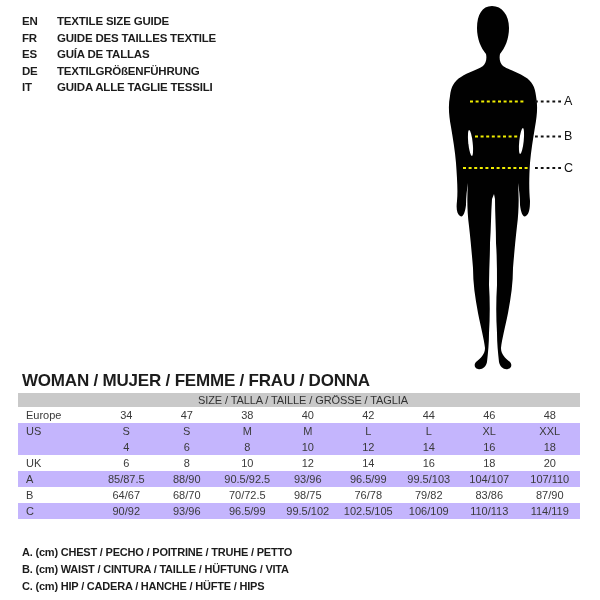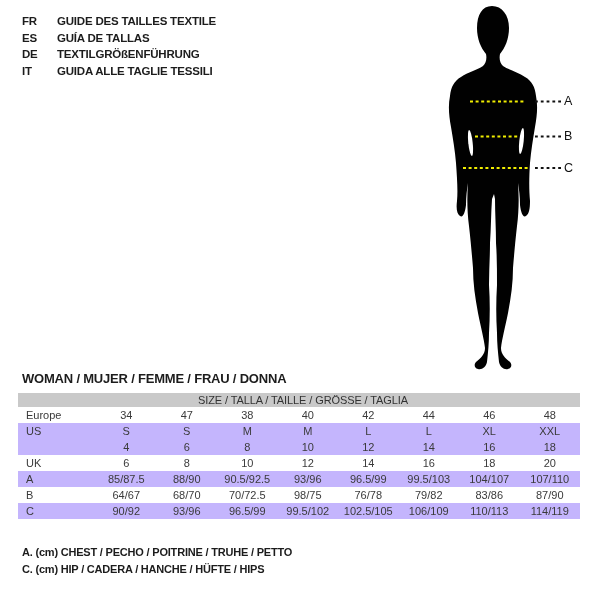--- a/index.html
+++ b/index.html
@@ -11,39 +11,43 @@
   .lang-block{position:absolute;left:22px;top:13px;}
   .lang-row{display:grid;grid-template-columns:35px auto;line-height:16.5px;
     font-size:11.5px;font-weight:bold;letter-spacing:-0.2px;white-space:nowrap;}
   
   .figure-svg{position:absolute;left:425px;top:0;}
   .measure-label{position:absolute;font-size:12.5px;color:#111;width:16px;}
   .ml-a{left:564px;top:94px;}
   .ml-b{left:564px;top:129px;}
   .ml-c{left:564px;top:161px;}
   
-  .woman-title{position:absolute;left:22px;top:371px;font-size:13px;
+  .woman-title{position:absolute;left:22px;top:371px;font-size:17px;
     font-weight:bold;letter-spacing:-0.2px;white-space:nowrap;}
   .size-table{position:absolute;left:18px;top:393px;width:562px;font-size:11px;color:#3a3a3a;}
   .thead{height:14px;line-height:14px;padding-left:8px;color:#333;
     font-size:11px;letter-spacing:-0.1px;white-space:nowrap;text-align:center;}
   .trow{display:flex;height:16px;line-height:16px;}
   .trow.shaded{background:#c4b5fd;}
   .tlabel{width:78px;padding-left:8px;box-sizing:border-box;text-align:left;}
   .tcell{flex:1;text-align:center;white-space:nowrap;}
   
   .legend{position:absolute;left:22px;top:544px;font-size:11px;font-weight:bold;
     letter-spacing:-0.2px;line-height:17px;color:#1c1c1c;white-space:nowrap;}
 </style>
 </head>
 <body>
 
 <div id="canvas">
 
   <div class="lang-block">
+    <div class="lang-row">
+      <span>EN</span>
+      <span>TEXTILE SIZE GUIDE</span>
+    </div>
     <div class="lang-row">
       <span>FR</span>
       <span>GUIDE DES TAILLES TEXTILE</span>
     </div>
     <div class="lang-row">
       <span>ES</span>
       <span>GUÍA DE TALLAS</span>
     </div>
     <div class="lang-row">
       <span>DE</span>
@@ -174,16 +178,17 @@
       <div class="tcell">99.5/102</div>
       <div class="tcell">102.5/105</div>
       <div class="tcell">106/109</div>
       <div class="tcell">110/113</div>
       <div class="tcell">114/119</div>
     </div>
   </div>
 
   <div class="legend">
     <div>A. (cm) CHEST / PECHO / POITRINE / TRUHE / PETTO</div>
+    <div>B. (cm) WAIST / CINTURA / TAILLE / HÜFTUNG / VITA</div>
     <div>C. (cm) HIP / CADERA / HANCHE / HÜFTE / HIPS</div>
   </div>
 
 </div>
 
 </body></html>

